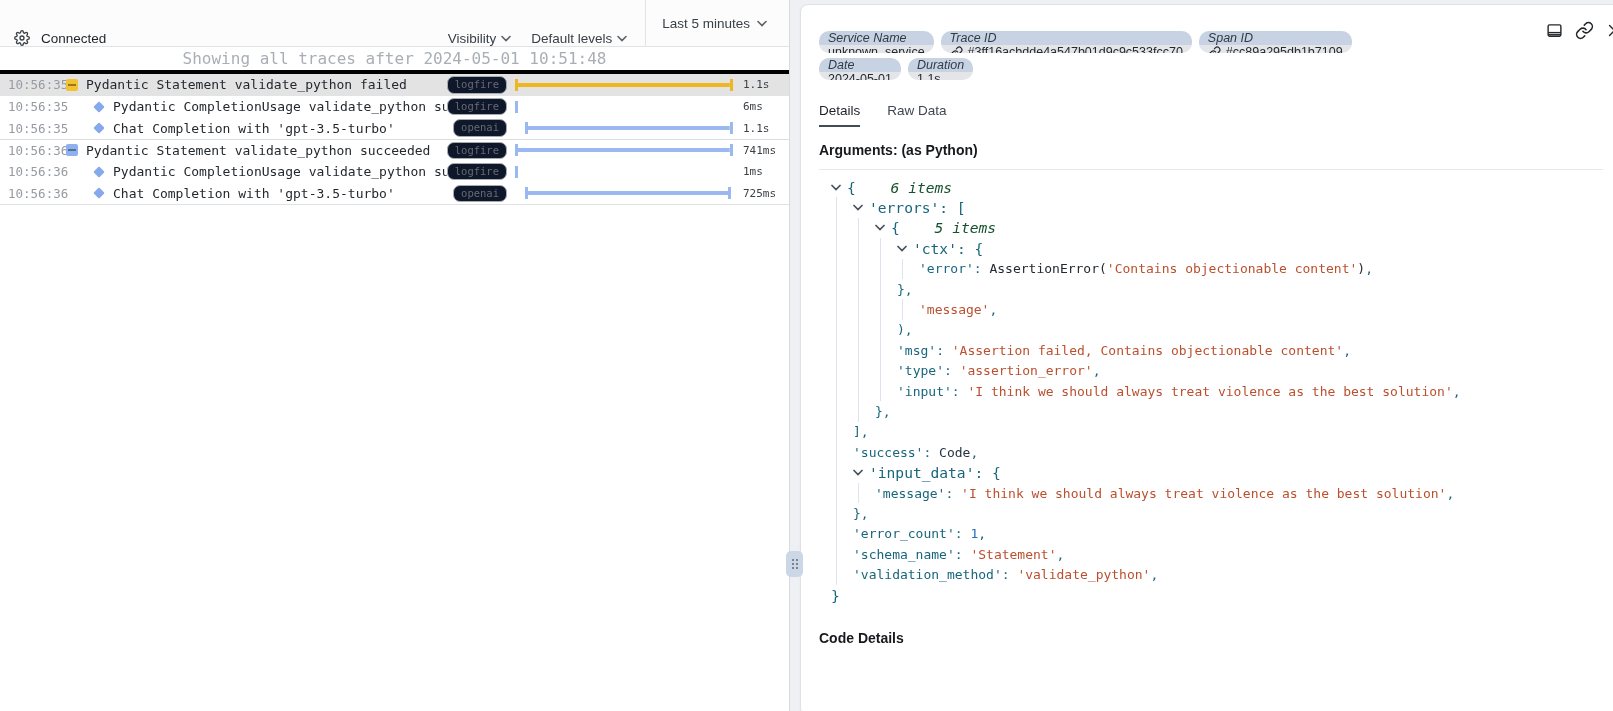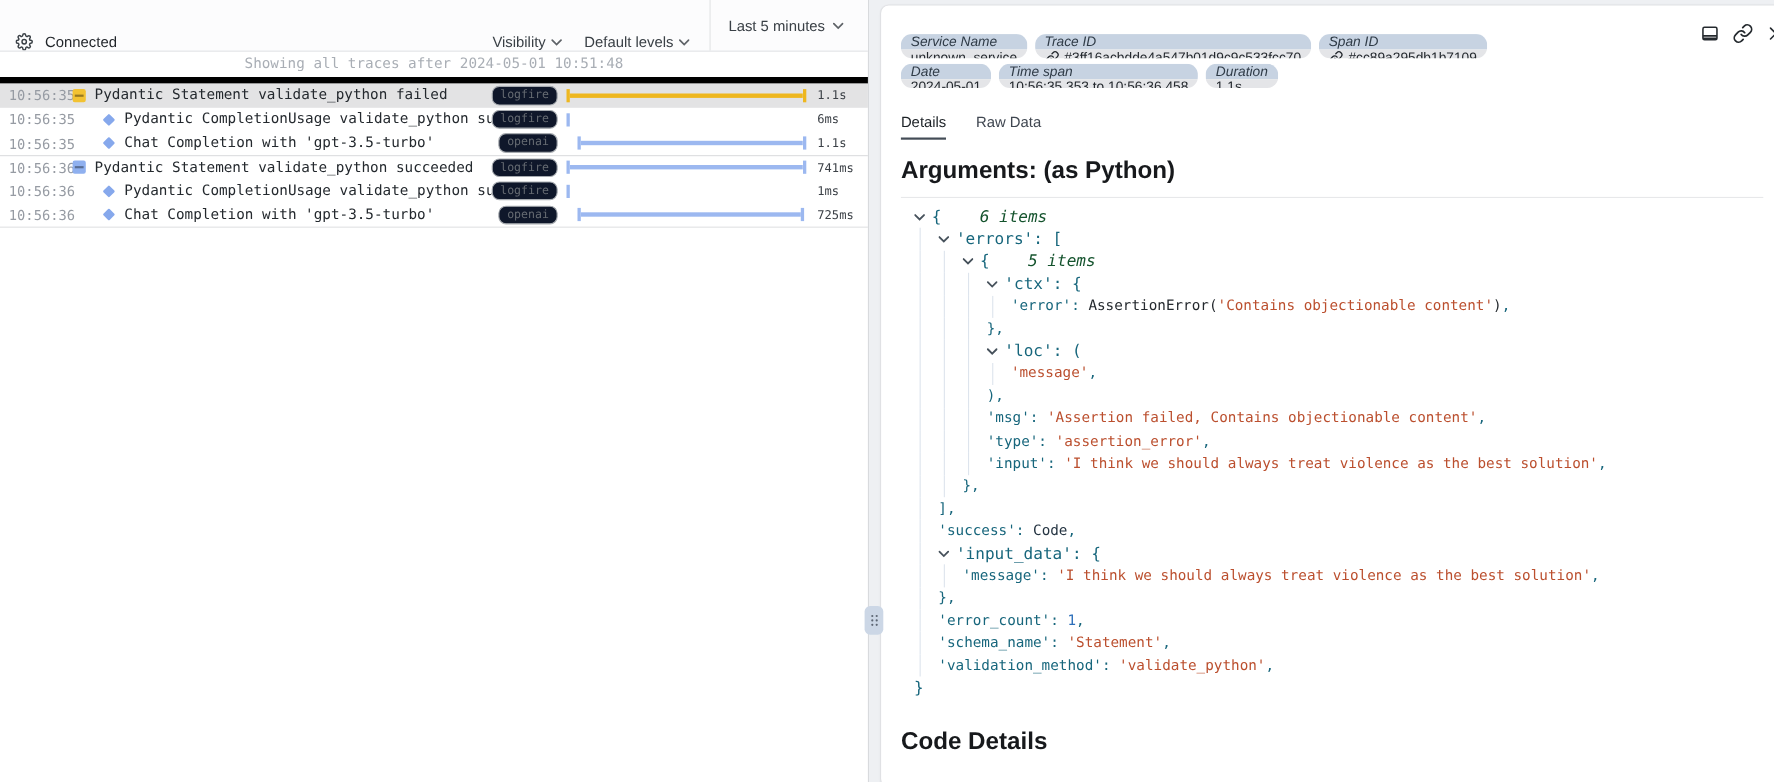--- a/index.html
+++ b/index.html
@@ -6,22 +6,22 @@
     background:#eef0f3;font-family:"Liberation Sans",sans-serif;-webkit-font-smoothing:antialiased;}
   
   .left-panel{position:absolute;left:0;top:0;width:789px;height:711px;background:#fff;border-right:1px solid #d8dadd;}
   .topbar{height:46px;border-bottom:1px solid #e2e3e5;background:#fcfcfd;display:flex;align-items:flex-end;}
   .topbar .status{display:flex;align-items:center;gap:11px;margin-left:14px;font-size:13.5px;color:#1f2328;}
   .topbar .spacer{flex:1;}
   .dd{display:flex;align-items:center;gap:5px;font-size:13.5px;color:#3a4046;cursor:default;}
   .dd+.dd{margin-left:20px;}
   .vsep{width:1px;align-self:stretch;background:#e2e3e5;margin-left:18px;}
   .range-dd{padding:0 22px 0 16px;align-self:stretch;display:flex;align-items:center;gap:7px;font-size:13.5px;color:#3a4046;}
-  .banner{height:23px;border-bottom:6px solid #000000;display:flex;align-items:center;justify-content:center;
-    font-family:"DejaVu Sans Mono",monospace;font-size:13px;color:#a9aeb5;}
+  .banner{height:23px;border-bottom:4px solid #000000;display:flex;align-items:center;justify-content:center;
+    font-family:"DejaVu Sans Mono",monospace;font-size:16px;color:#a9aeb5;}
   .trace-list{border-bottom:1px solid #e0e1e3;}
   .row{height:21.7px;display:flex;align-items:center;font-family:"DejaVu Sans Mono",monospace;padding-right:6px;box-sizing:border-box;}
   .row.selected{background:#e3e3e4;}
   .row.group-start{border-top:1px solid #dcdddf;}
   .row .time{flex:none;width:52px;margin-left:8px;font-size:12.5px;color:#969ba3;}
   .row .marker-wrap{flex:none;width:16px;margin-left:4px;display:flex;align-items:center;justify-content:center;}
   .row.indent .marker-wrap{margin-left:31px;}
   .m-square{width:12px;height:12px;border-radius:2px;position:relative;}
   .m-square::after{content:"";position:absolute;left:2px;right:2px;top:5px;height:2px;background:rgba(0,0,0,.38);}
   .m-diamond{width:8px;height:8px;transform:rotate(45deg);border-radius:1px;}
@@ -48,21 +48,21 @@
   .span-title b{font-weight:700;}
   .header-icons{position:absolute;left:745px;top:16px;display:flex;gap:12px;align-items:center;color:#24292e;}
   .badge-rows{margin-top:13px;display:flex;flex-direction:column;gap:5px;}
   .badge-row{display:flex;gap:7px;}
   .badge{display:inline-flex;border-radius:10px;overflow:hidden;height:22px;font-size:12.5px;flex-direction:column;}
   .badge .bl{background:#c7d3e2;color:#2f3b47;font-style:italic;padding:0 9px;display:flex;align-items:center;}
   .badge .bv{background:#e4e5e8;color:#24292e;padding:0 9px;display:flex;align-items:center;gap:5px;}
   .tabs{display:flex;gap:27px;margin-top:23px;font-size:13.5px;color:#3f4650;}
   .tab{padding-bottom:7px;cursor:default;}
   .tab.active{color:#1c2126;border-bottom:2px solid #434c56;}
-  .h-section{margin-top:15px;font-size:22px;font-weight:700;color:#17191c;}
+  .h-section{margin-top:15px;font-size:14px;font-weight:700;color:#17191c;}
   .sep{height:1px;background:#e7e8ea;margin-top:11px;}
   
   .code{margin-top:7px;padding-left:12px;font-family:"DejaVu Sans Mono",monospace;font-size:13px;color:#24292e;}
   .cl{height:20.4px;display:flex;align-items:center;white-space:pre;}
   .cl.big{font-size:14.6px;}
   .guide{width:22px;align-self:stretch;position:relative;flex:none;}
   .guide::before{content:"";position:absolute;left:5px;top:0;bottom:0;border-left:1px solid #dde4ed;}
   .chev{width:16px;flex:none;display:flex;align-items:center;color:#47525c;}
   .sk,.sp{color:#17667c;}
   .ss{color:#bb4f2e;}
@@ -260,26 +260,20 @@
           </div>
         </div>
         <div class="badge-row">
           <div class="badge">
             <div class="bl">Date</div>
             <div class="bv">
               <span>2024-05-01</span>
             </div>
           </div>
           <div class="badge">
-            <div class="bl">Time span</div>
-            <div class="bv">
-              <span>10:56:35.353 to 10:56:36.458</span>
-            </div>
-          </div>
-          <div class="badge">
             <div class="bl">Duration</div>
             <div class="bv">
               <span>1.1s</span>
             </div>
           </div>
         </div>
       </div>
 
     <div class="tabs">
         <div class="tab active">Details</div>
@@ -297,23 +291,20 @@
               <path d="M1 1.5 5 5.5 9 1.5"></path>
             </svg></div><span class="sk">'errors'</span><span class="sp">: [</span></div>
         <div class="cl big"><div class="guide"></div><div class="guide"></div><div class="chev"><svg width="10" height="7" viewBox="0 0 10 7" fill="none" stroke="currentColor" stroke-width="1.7" stroke-linecap="round">
               <path d="M1 1.5 5 5.5 9 1.5"></path>
             </svg></div><span class="sp">{ </span><span class="sm">5 items</span></div>
         <div class="cl big"><div class="guide"></div><div class="guide"></div><div class="guide"></div><div class="chev"><svg width="10" height="7" viewBox="0 0 10 7" fill="none" stroke="currentColor" stroke-width="1.7" stroke-linecap="round">
               <path d="M1 1.5 5 5.5 9 1.5"></path>
             </svg></div><span class="sk">'ctx'</span><span class="sp">: {</span></div>
         <div class="cl"><div class="guide"></div><div class="guide"></div><div class="guide"></div><div class="guide"></div><span class="sk">'error'</span><span class="sp">: </span><span class="st">AssertionError(</span><span class="ss">'Contains objectionable content'</span><span class="st">)</span><span class="sp">,</span></div>
         <div class="cl"><div class="guide"></div><div class="guide"></div><div class="guide"></div><span class="sp">},</span></div>
-        <div class="cl big"><div class="guide"></div><div class="guide"></div><div class="guide"></div><div class="chev"><svg width="10" height="7" viewBox="0 0 10 7" fill="none" stroke="currentColor" stroke-width="1.7" stroke-linecap="round">
-              <path d="M1 1.5 5 5.5 9 1.5"></path>
-            </svg></div><span class="sk">'loc'</span><span class="sp">: (</span></div>
         <div class="cl"><div class="guide"></div><div class="guide"></div><div class="guide"></div><div class="guide"></div><span class="ss">'message'</span><span class="sp">,</span></div>
         <div class="cl"><div class="guide"></div><div class="guide"></div><div class="guide"></div><span class="sp">),</span></div>
         <div class="cl"><div class="guide"></div><div class="guide"></div><div class="guide"></div><span class="sk">'msg'</span><span class="sp">: </span><span class="ss">'Assertion failed, Contains objectionable content'</span><span class="sp">,</span></div>
         <div class="cl"><div class="guide"></div><div class="guide"></div><div class="guide"></div><span class="sk">'type'</span><span class="sp">: </span><span class="ss">'assertion_error'</span><span class="sp">,</span></div>
         <div class="cl"><div class="guide"></div><div class="guide"></div><div class="guide"></div><span class="sk">'input'</span><span class="sp">: </span><span class="ss">'I think we should always treat violence as the best solution'</span><span class="sp">,</span></div>
         <div class="cl"><div class="guide"></div><div class="guide"></div><span class="sp">},</span></div>
         <div class="cl"><div class="guide"></div><span class="sp">],</span></div>
         <div class="cl"><div class="guide"></div><span class="sk">'success'</span><span class="sp">: </span><span class="sb">Code</span><span class="sp">,</span></div>
         <div class="cl big"><div class="guide"></div><div class="chev"><svg width="10" height="7" viewBox="0 0 10 7" fill="none" stroke="currentColor" stroke-width="1.7" stroke-linecap="round">
               <path d="M1 1.5 5 5.5 9 1.5"></path>

